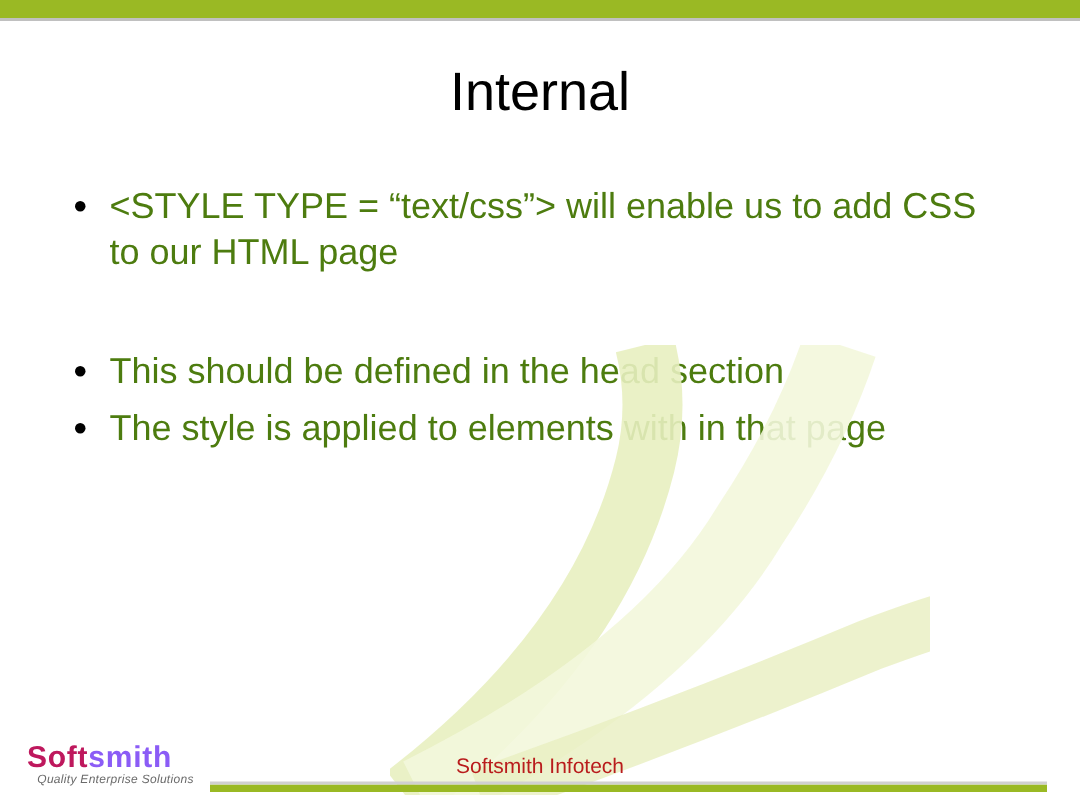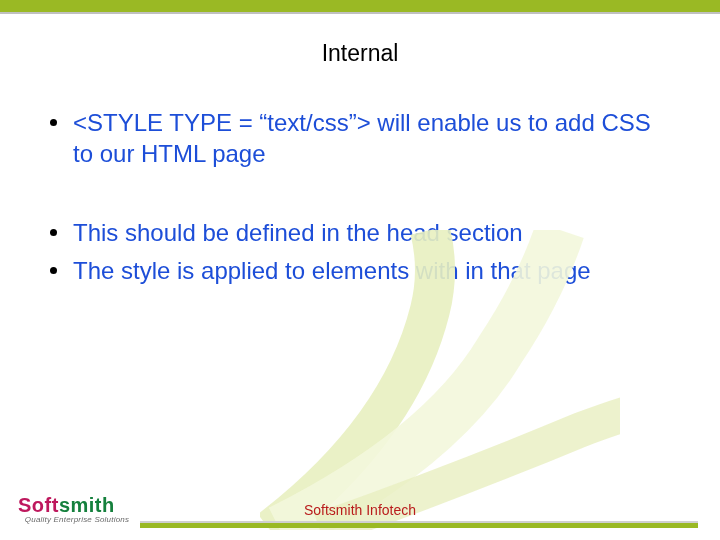--- a/index.html
+++ b/index.html
@@ -19,34 +19,34 @@
   }
   .top-bar::after {
     content: "";
     position: absolute;
     left: 0; right: 0; bottom: -2px;
     height: 2px;
     background: #c0c0c0;
   }
   .title {
     text-align: center;
-    font-size: 23px;
+    font-size: 36px;
     color: #000;
     margin-top: 28px;
     font-weight: normal;
   }
   .content {
     margin: 40px 50px 0 50px;
   }
   .bullet {
     display: flex;
     align-items: flex-start;
     font-size: 24px;
     line-height: 1.3;
-    color: #1d4ed8;
+    color: #4d7c0f;
     margin-bottom: 6px;
   }
   .bullet .dot {
     width: 7px;
     height: 7px;
     background: #000;
     border-radius: 50%;
     margin-top: 12px;
     margin-right: 16px;
     flex-shrink: 0;
@@ -80,21 +80,21 @@
     left: 18px;
     bottom: 16px;
     width: 118px;
   }
   .logo-main {
     font-size: 20px;
     font-weight: bold;
     letter-spacing: 0.5px;
   }
   .logo-main .soft { color: #be185d; }
-  .logo-main .smith { color: #15803d; }
+  .logo-main .smith { color: #8b5cf6; }
   .logo-tag {
     font-size: 8px;
     color: #6a6a6a;
     font-style: italic;
     margin-top: -2px;
     letter-spacing: 0.2px;
     text-align: center;
   }
   .swoosh {
     position: absolute;

